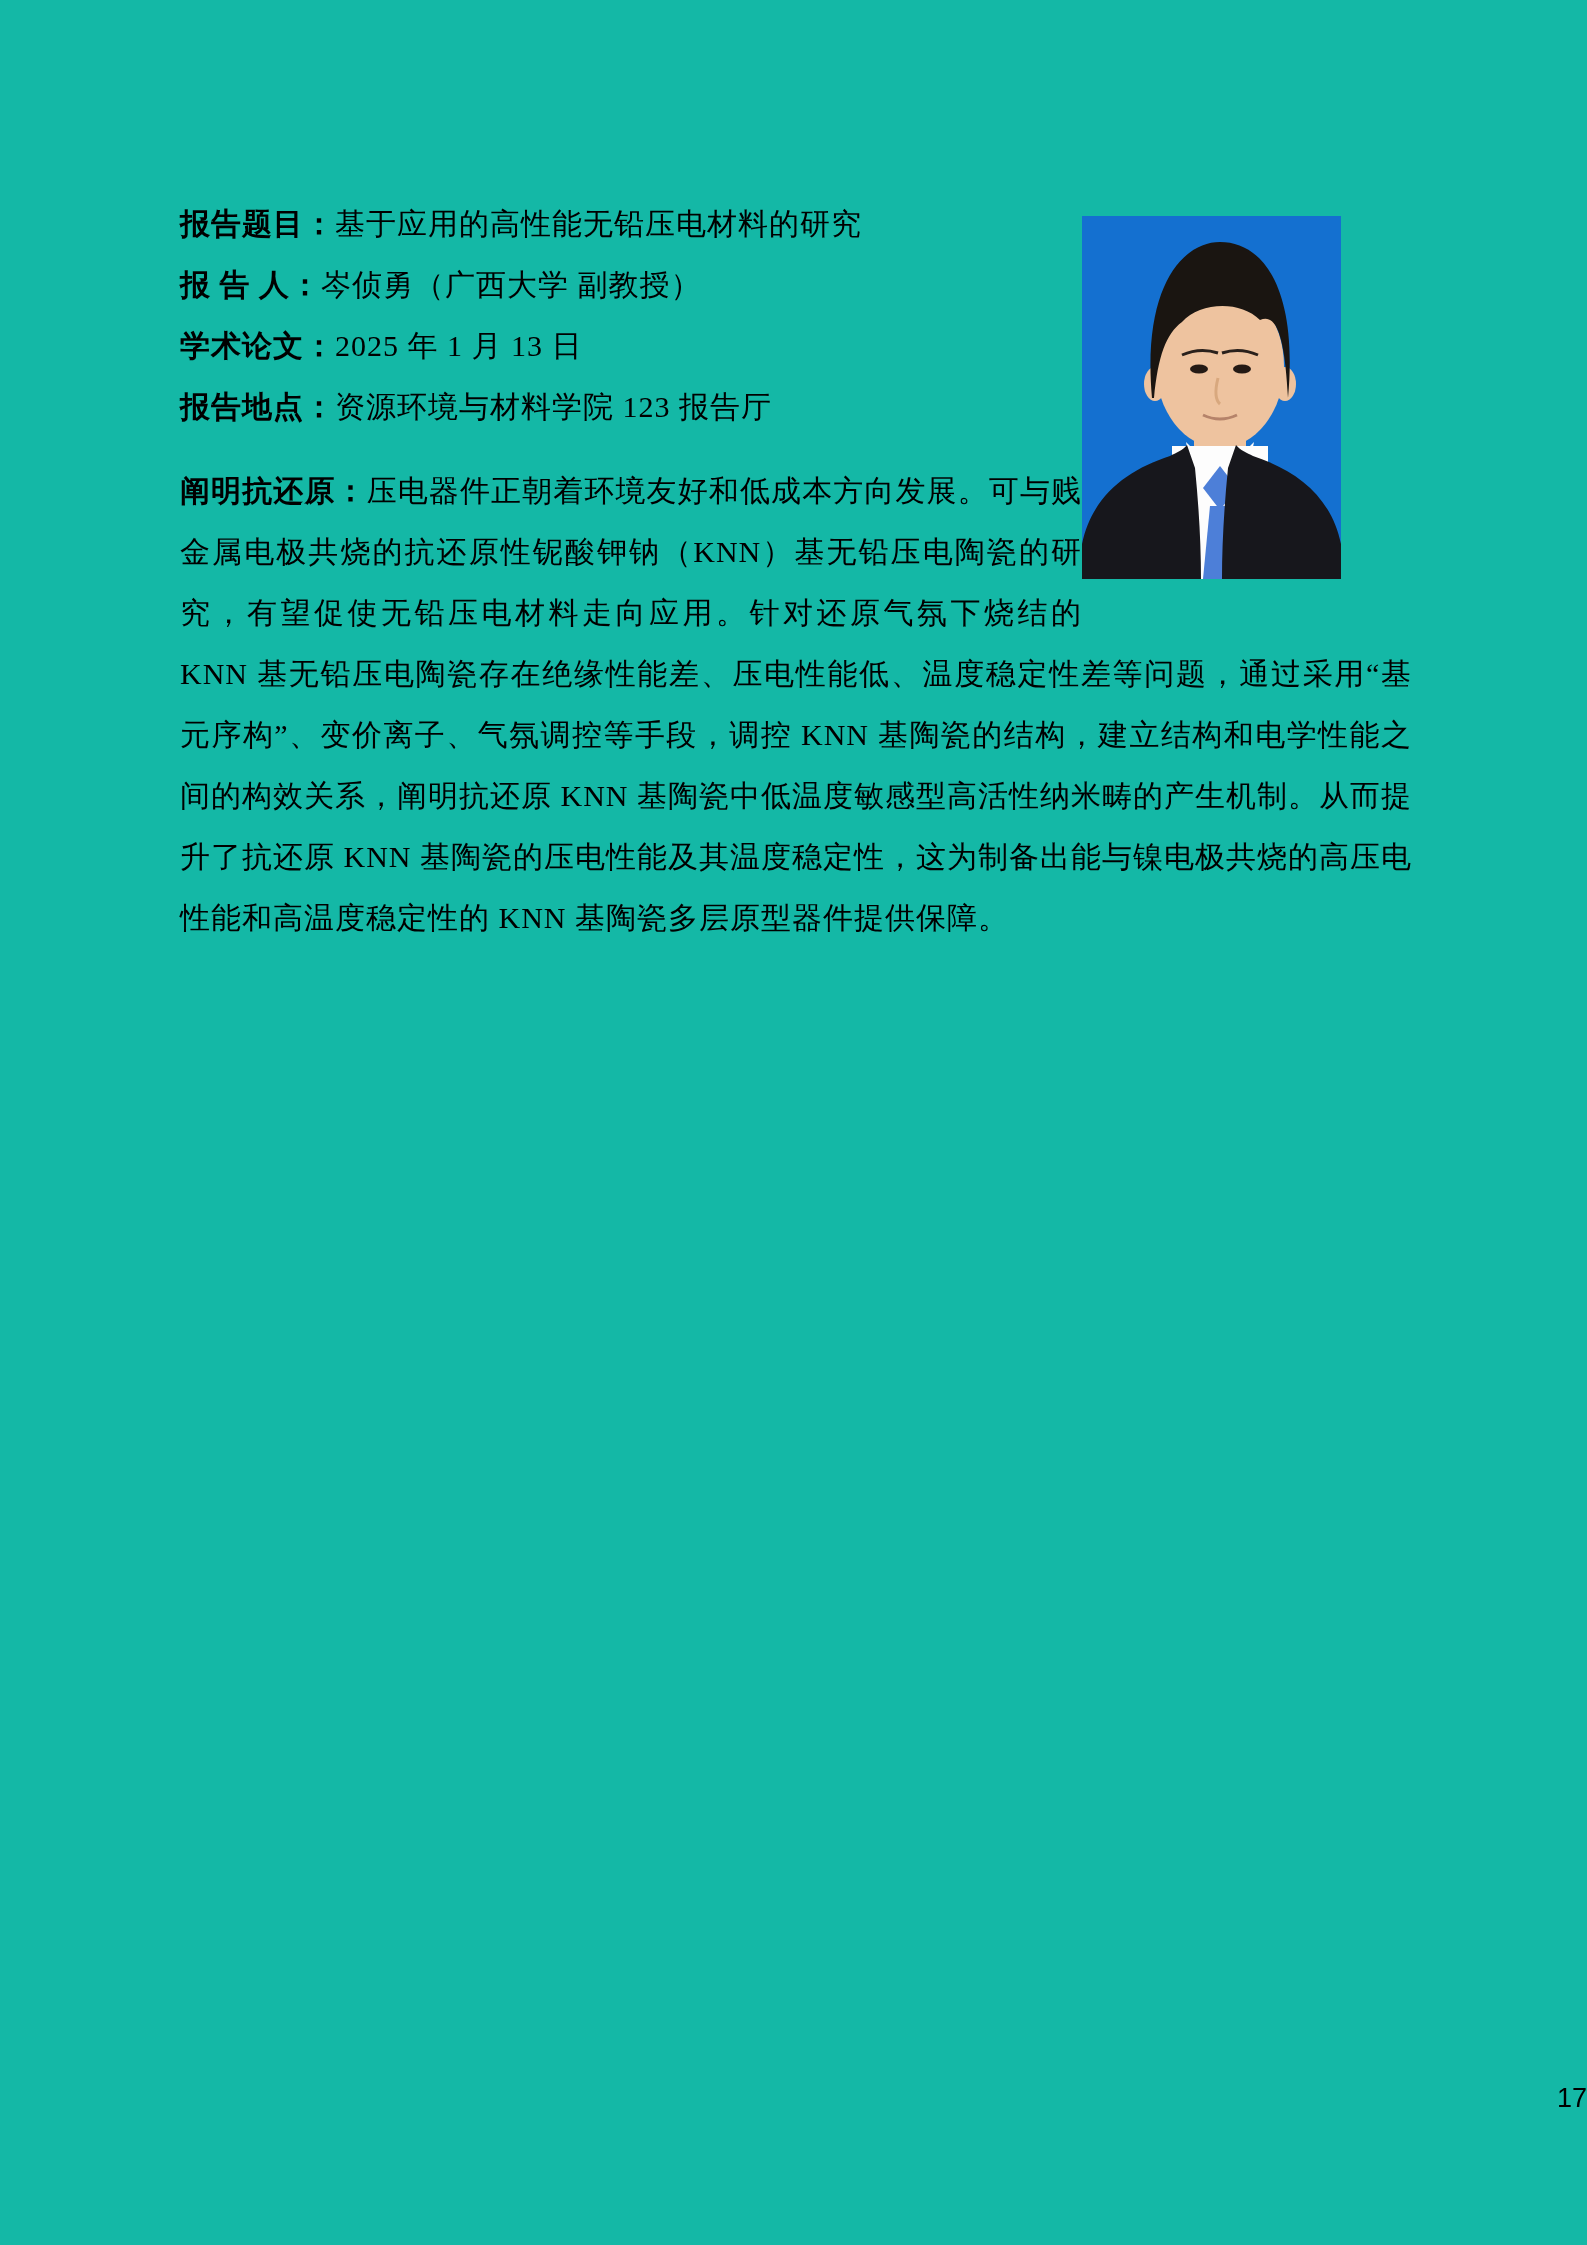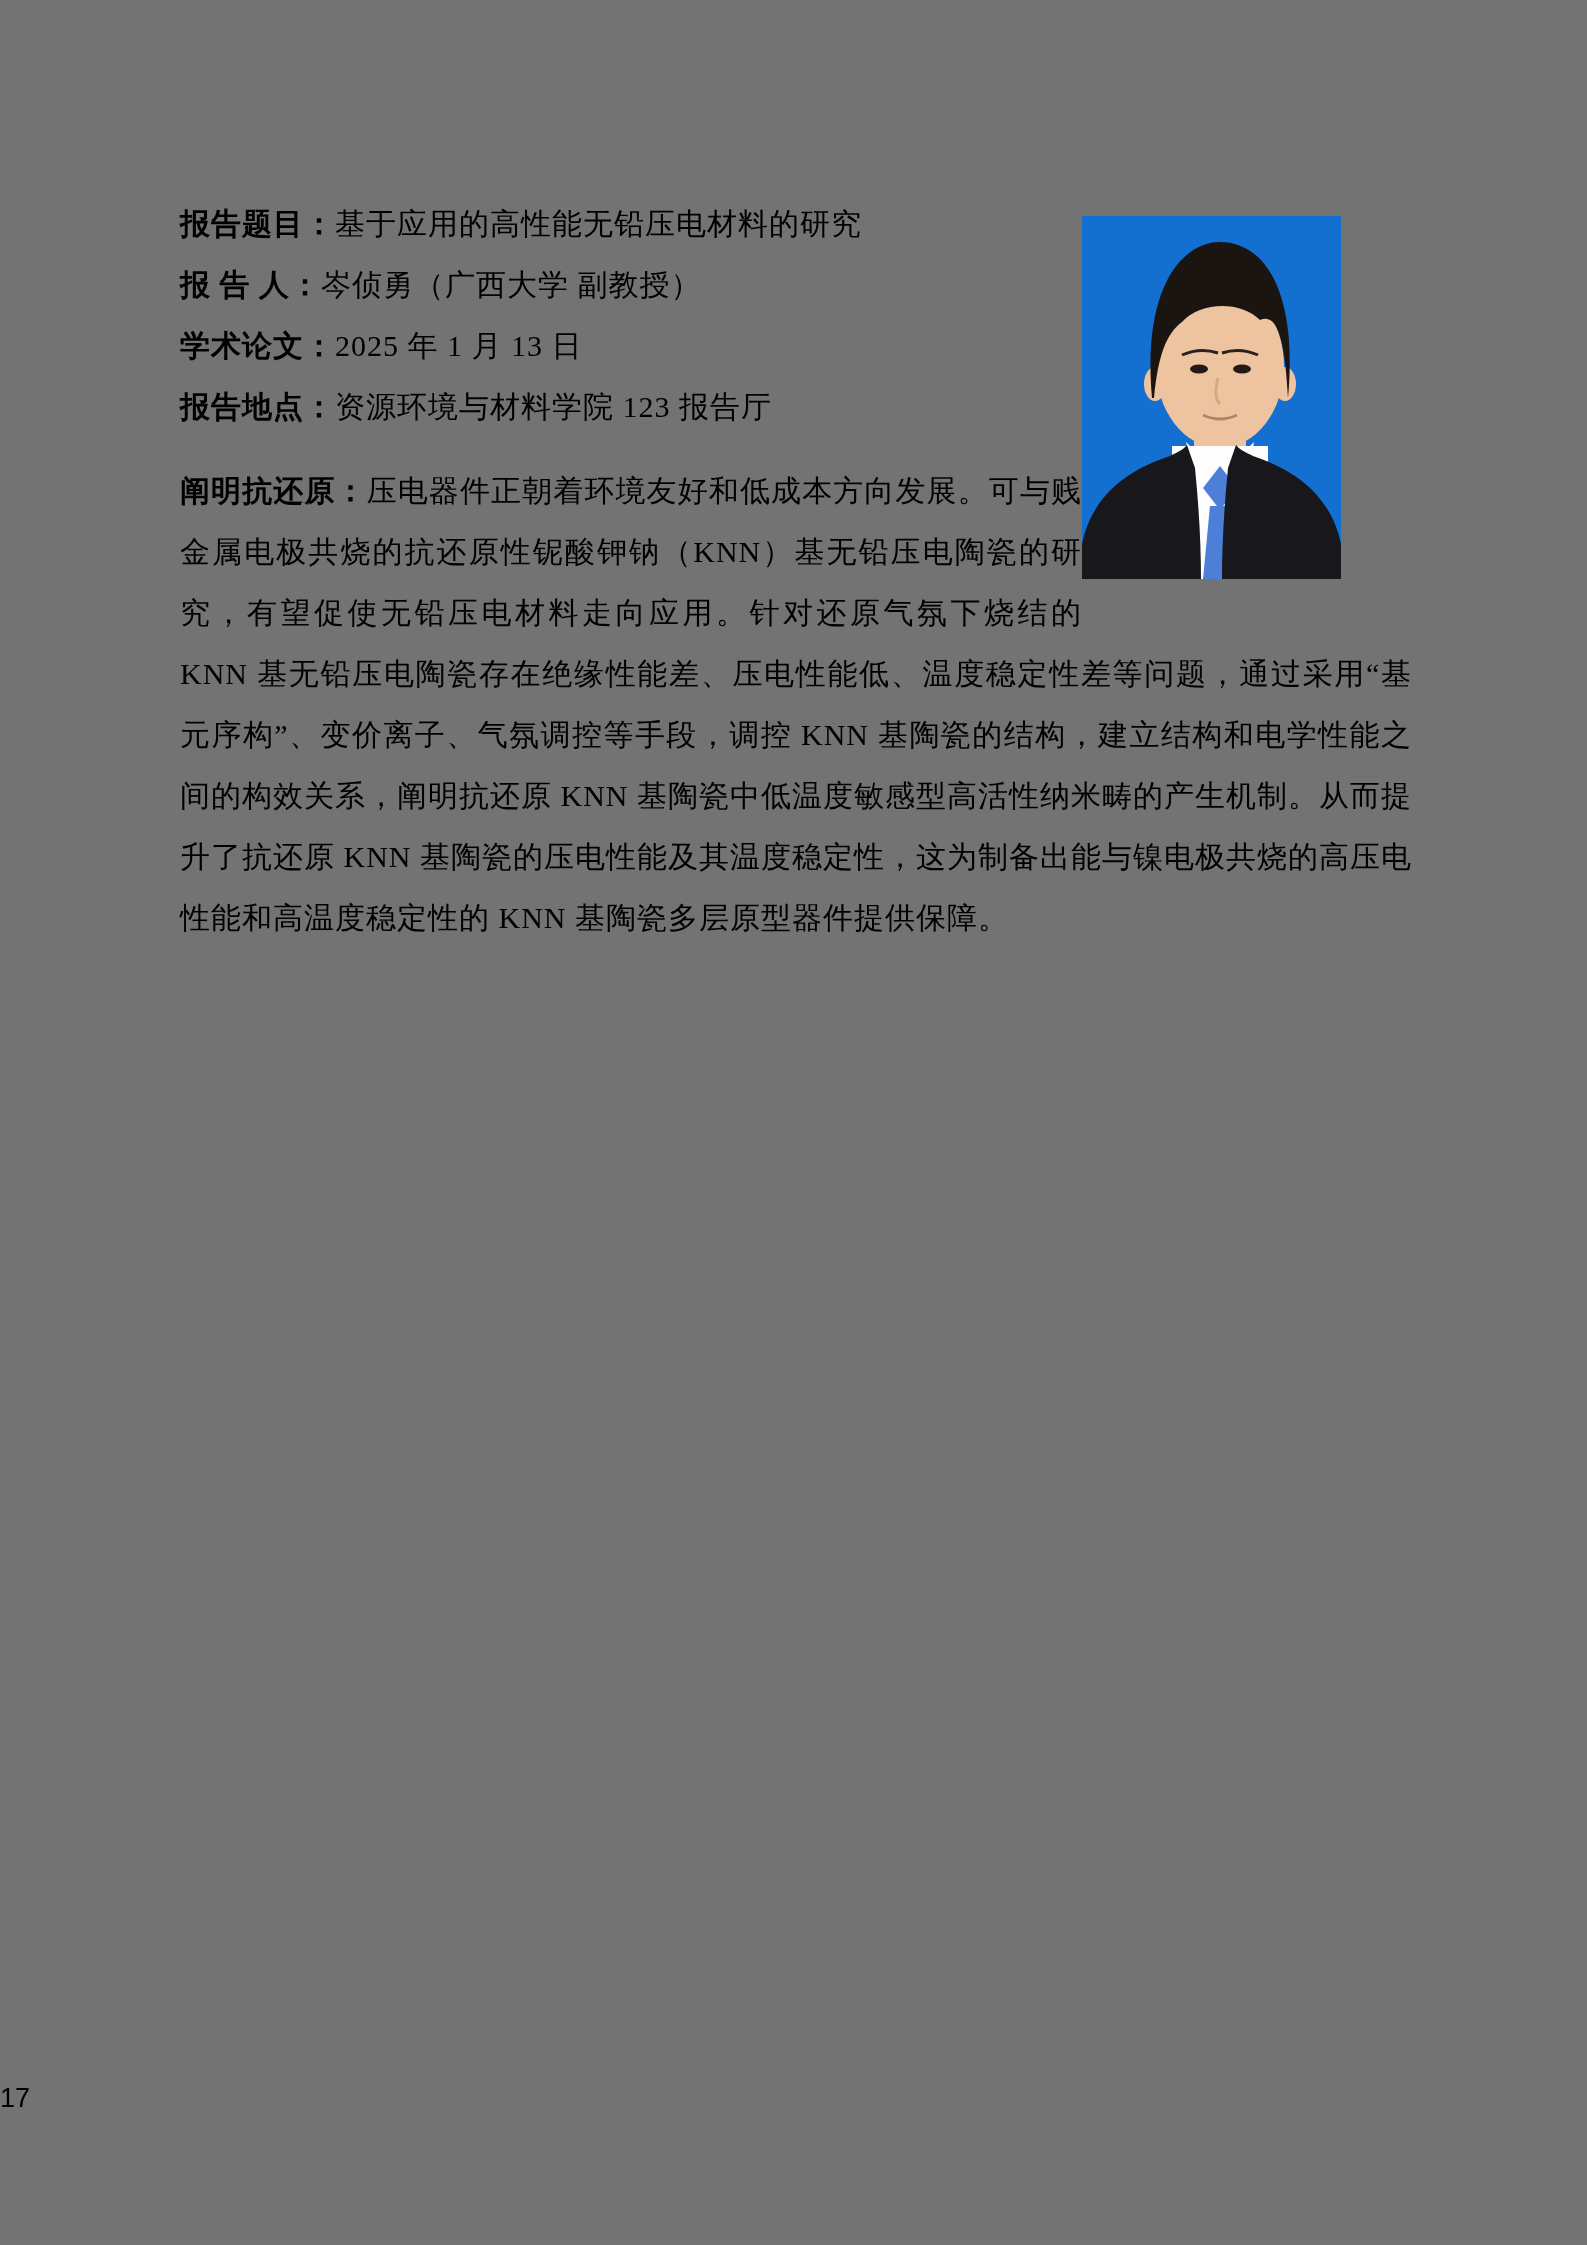--- a/index.html
+++ b/index.html
@@ -4,21 +4,21 @@
 <style>
   html, body {
     margin: 0;
     padding: 0;
     background: #ffffff;
   }
   .page {
     position: relative;
     width: 1587px;
     height: 2245px;
-    background: #737373;
+    background: #14b8a6;
     overflow: hidden;
     font-family: "Liberation Serif", "DejaVu Serif", serif;
     color: #000000;
   }
   .content {
     position: absolute;
     left: 180px;
     top: 193px;
     width: 1232px;
     font-size: 30px;
@@ -43,24 +43,25 @@
     text-justify: inter-character;
   }
   p.abstract { margin-top: 23px; }
   p.bio { margin-top: 22px; }
   .label { font-weight: bold; }
   .page-number {
     position: absolute;
     left: 0;
     right: 0;
     top: 2083px;
-    text-align: left;
+    text-align: right;
     font-family: "Liberation Sans", "DejaVu Sans", sans-serif;
     font-size: 27px;
     color: #000000;
+    padding-left: 9px;
   }
 </style>
 </head>
 <body>
 
 <div class="page">
   <div class="content">
 
     <div class="photo-float">
       <div class="photo-box">

